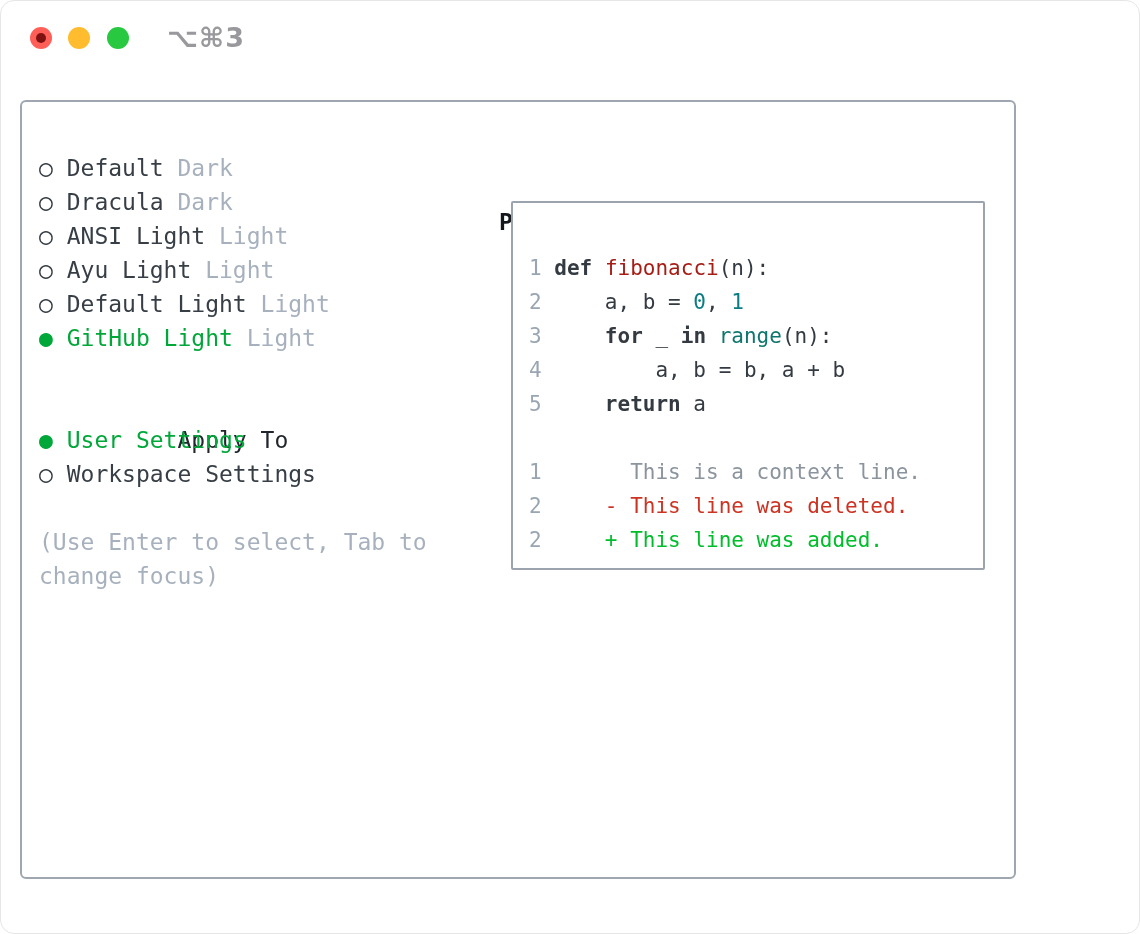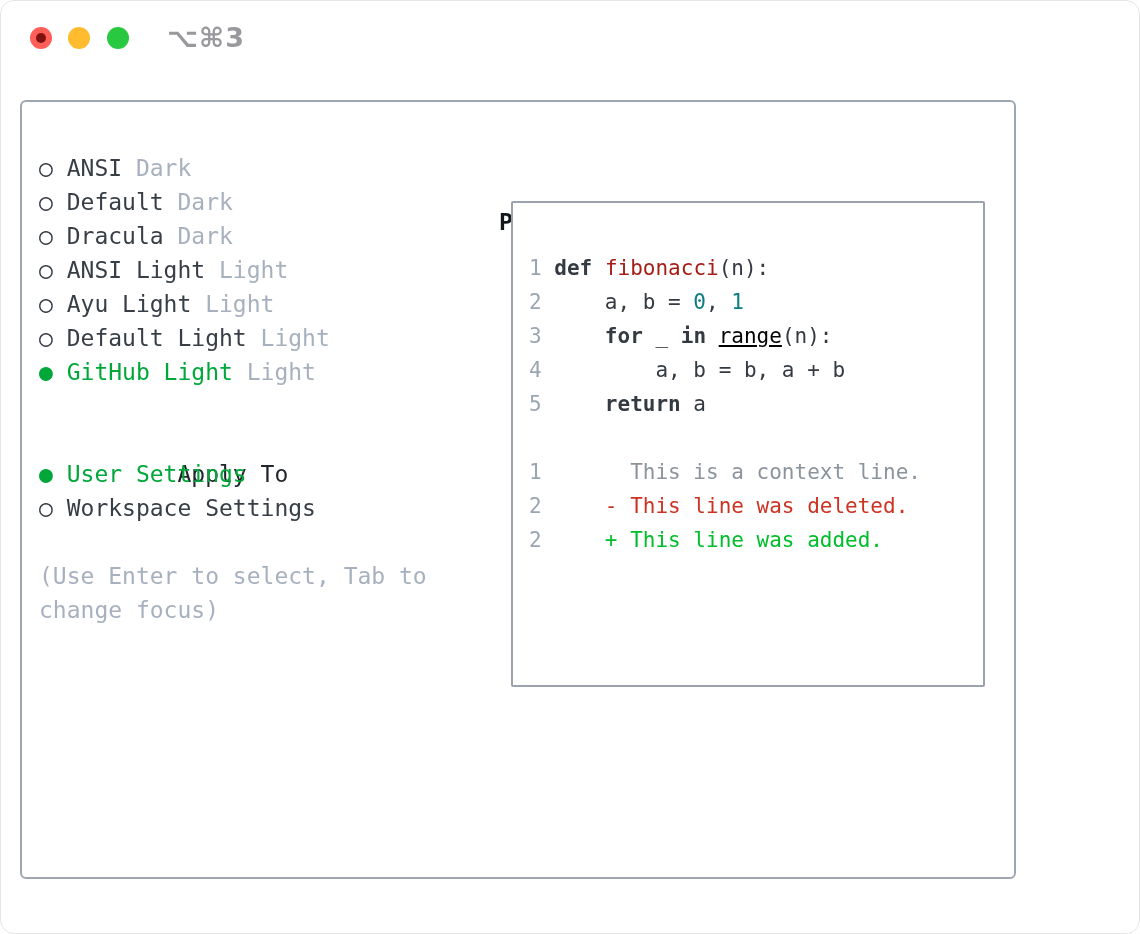--- a/index.html
+++ b/index.html
@@ -31,31 +31,31 @@
   .hdr{font-weight:bold;color:#14181d;}
   .subhdr{color:#20262c;}
   .prompt{font-weight:bold;color:#14181d;}
   .item{color:#373e46;}
   .green{color:#02a73a;}
   .tag{color:#a7b1be;}
   .help{width:404px;margin-top:0;color:#a7b1be;line-height:34px;white-space:normal;word-wrap:break-word;}
   
   .preview-title{position:absolute;left:477px;top:67px;font-size:23px;line-height:34px;margin-top:36px;}
   .preview-box{
-    position:absolute;left:489px;top:99px;width:474px;height:486px;box-sizing:border-box;
+    position:absolute;left:489px;top:99px;width:474px;height:369px;box-sizing:border-box;
     border:2px solid #9ba4ae;border-radius:2px;background:#ffffff;
     padding:48px 0 0 16px;font-size:21px;line-height:34px;overflow:hidden;
   }
   .cl{height:34px;line-height:34px;white-space:pre;}
   .ln{display:inline-block;width:1ch;color:#9aa5b2;}
   .tok-p{color:#333a42;}
   .tok-k{color:#333a42;font-weight:bold;}
   .tok-f{color:#a61d16;}
   .tok-n{color:#0b7d82;}
-  .tok-b{color:#000000;text-decoration:underline;}
+  .tok-b{color:#0f766e;}
   .tok-ctx{color:#8b949d;}
   .tok-del{color:#cc3322;}
   .tok-add{color:#00bd2a;}
 </style>
 </head>
 <body>
 
 <div id="window">
 
   <div class="titlebar">
@@ -65,21 +65,20 @@
     <span class="tl yellow"></span>
     <span class="tl green"></span>
     <span class="shortcut">⌥⌘3</span>
   </div>
 
   <div class="panel">
 
     <div class="left">
 
       <div id="theme-list">
-          <div class="row"><span class="marker">○</span><span class="item">ANSI</span><span class="tag"> Dark</span></div>
           <div class="row"><span class="marker">○</span><span class="item">Default</span><span class="tag"> Dark</span></div>
           <div class="row"><span class="marker">○</span><span class="item">Dracula</span><span class="tag"> Dark</span></div>
           <div class="row"><span class="marker">○</span><span class="item">ANSI Light</span><span class="tag"> Light</span></div>
           <div class="row"><span class="marker">○</span><span class="item">Ayu Light</span><span class="tag"> Light</span></div>
           <div class="row"><span class="marker">○</span><span class="item">Default Light</span><span class="tag"> Light</span></div>
           <div class="row"><span class="marker green">●</span><span class="green">GitHub Light</span><span class="tag"> Light</span></div>
         </div>
 
       <div class="row blank"></div>
 

